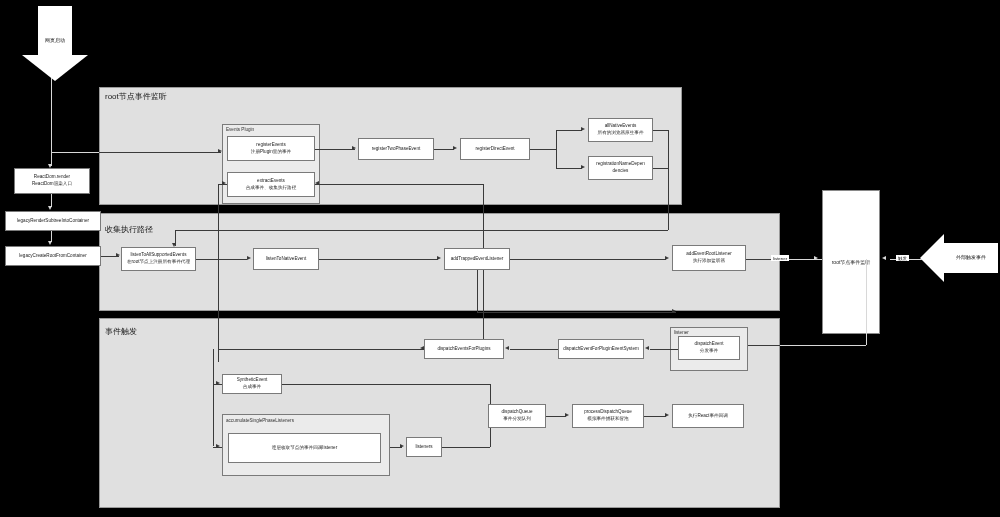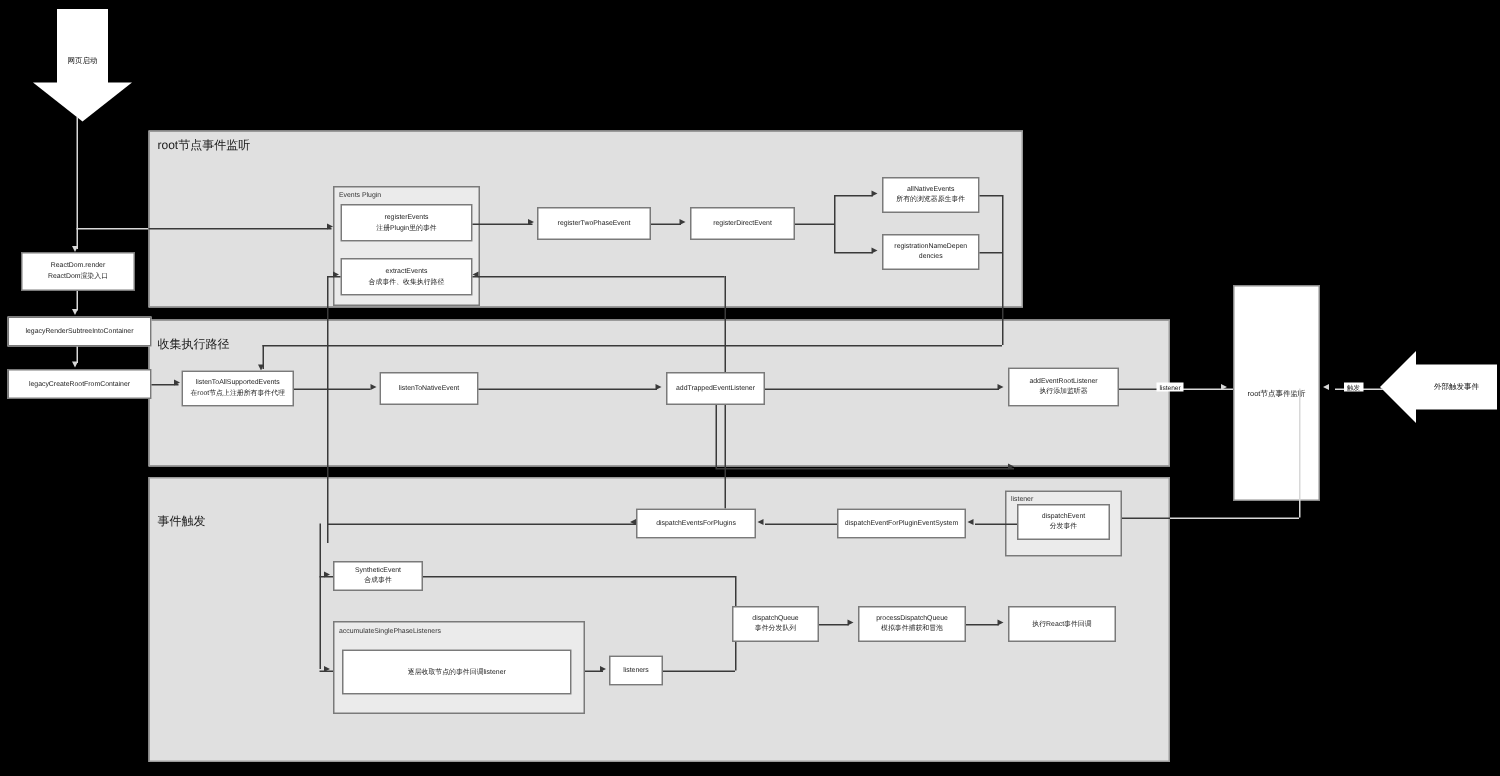--- a/index.html
+++ b/index.html
@@ -62,21 +62,21 @@
     <div class="lbl" style="left:16px;top:31px;width:34px;">网页启动</div>
   </div>
 
   <div class="panel" style="left:99px;top:87px;width:583px;height:118px;"></div>
   <div class="panel-title" style="left:105px;top:91px;">root节点事件监听</div>
 
   <div class="panel" style="left:99px;top:213px;width:681px;height:98px;"></div>
   <div class="panel-title" style="left:105px;top:224px;">收集执行路径</div>
 
   <div class="panel" style="left:99px;top:318px;width:681px;height:190px;"></div>
-  <div class="panel-title" style="left:105px;top:342px;">事件触发</div>
+  <div class="panel-title" style="left:105px;top:326px;">事件触发</div>
 
   <div class="node" style="left:14px;top:168px;width:76px;height:26px;">
     <div>
       <span>ReactDom.render</span>
       <span class="l2">ReactDom渲染入口</span>
     </div>
   </div>
 
   <div class="node" style="left:5px;top:211px;width:96px;height:20px;">
     <div><span>legacyRenderSubtreeIntoContainer</span></div>

